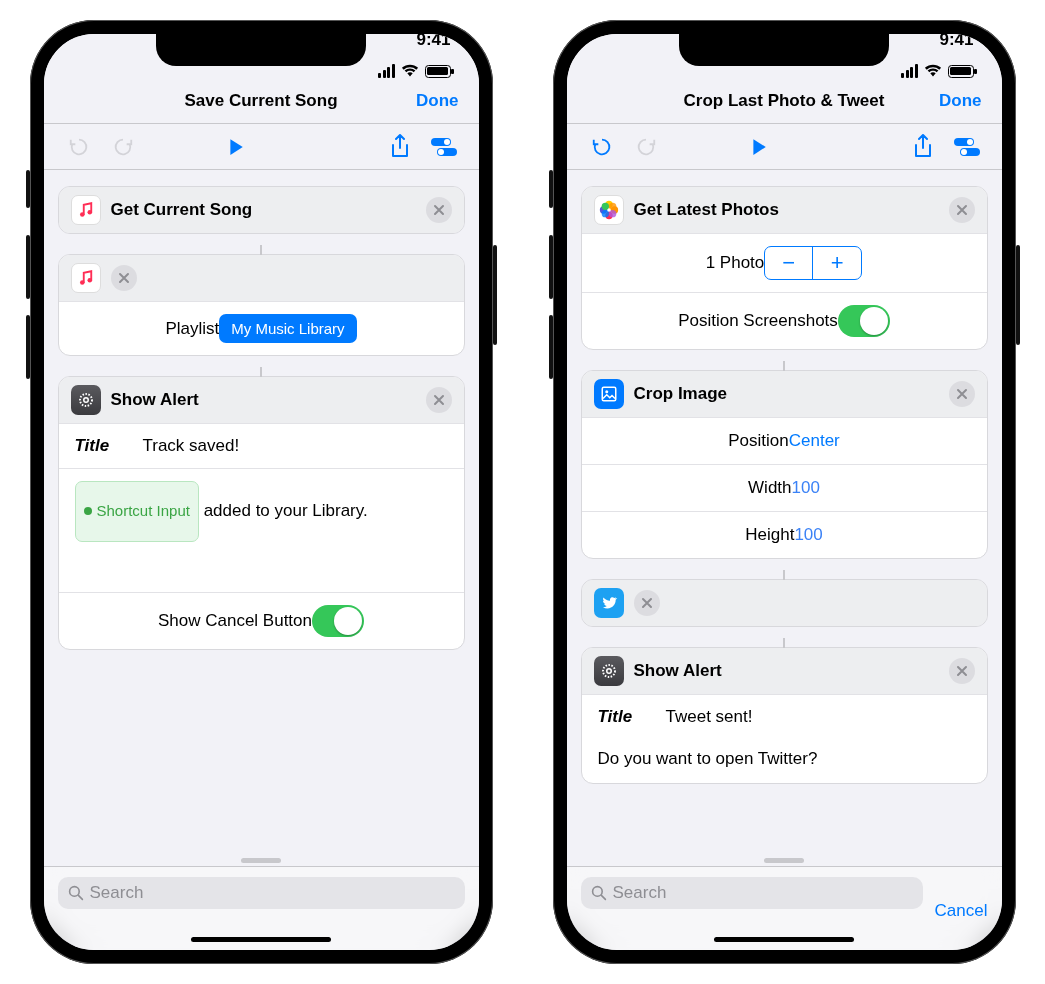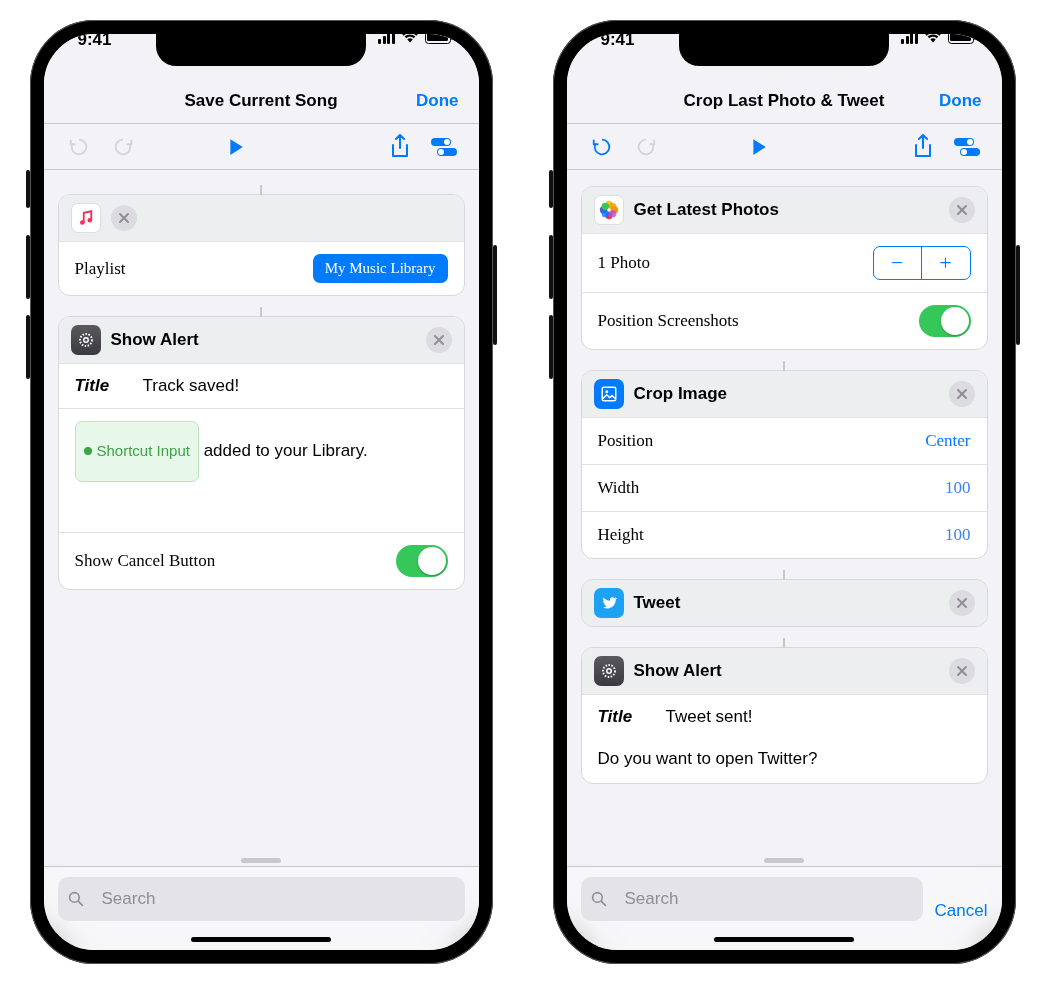--- a/index.html
+++ b/index.html
@@ -38,26 +38,27 @@
     flex-direction: column;
   }
   .notch {
     position:absolute; top:0; left:50%; transform:translateX(-50%);
     width: 210px; height: 32px; background:#000;
     border-bottom-left-radius: 20px; border-bottom-right-radius: 20px;
     z-index: 20;
   }
   .status-bar {
     height: 48px;
-    display:flex; align-items:flex-start; justify-content:space-between;
+    display:flex; align-items:flex-end; justify-content:space-between;
     padding: 0 28px 0 34px;
     font-size: 17px; font-weight: 600;
     background:#f2f2f7;
     position:relative; z-index:10;
     margin-top: -4px;
+    flex-direction: column;
   }
   .status-right { display:flex; align-items:center; gap:6px;}
   .signal { display:inline-flex; align-items:flex-end; gap:1.5px;}
   .signal span { width:3px; background:#000; display:inline-block; border-radius:1px;}
   .wifi-ico { width:18px; height:14px; }
   .batt { width:26px; height:13px; border:1.5px solid #000; border-radius:3.5px; position:relative;}
   .batt:after { content:""; position:absolute; right:-4px; top:3px; width:2.5px; height:5px; background:#000; border-radius:1px;}
   .batt .fill { position:absolute; left:1.5px; top:1.5px; bottom:1.5px; right:1.5px; background:#000; border-radius:1.5px;}
 
   .nav-title {
@@ -111,26 +112,25 @@
     display:flex; align-items:center; justify-content:center;
     font-weight:bold; color:#fff; flex:0 0 auto;
   }
   .ch-title { font-weight:600; font-size:17px; flex:1;}
   .ch-close {
     width:26px; height:26px; border-radius:13px; background:#dcdce0;
     display:flex; align-items:center; justify-content:center;
     color:#8e8e93;
   }
   .row {
-    display:flex; align-items:center; justify-content:space-between;
+    display:flex; align-items:center; justify-content:center;
     padding: 12px 16px;
     border-top: 0.5px solid #e2e2e6;
     font-size:17px;
     min-height:47px;
-    font-family:Liberation Serif, serif;
   }
   .row:first-of-type{ border-top:none;}
   .row .row-label { color:#000; }
   .row .row-value { color:#3b82f6; }
   .row .row-value.blue { color:#007aff; }
   .param-chip {
     background:#007aff; color:#fff; font-size:15px;
     padding:6px 12px; border-radius:7px; font-weight:500;
   }
   .body-area {
@@ -169,27 +169,27 @@
     background:#f7f7f9cc;
     backdrop-filter: blur(10px);
     border-top:0.5px solid #c8c8cc;
     display:flex; align-items:flex-start;
     padding:10px 14px 0;
     gap:12px;
     position:relative;
   }
   .search-field {
     flex:1;
-    height:44px;
+    height:32px;
     background:#e4e4e8;
     border-radius:10px;
     display:flex; align-items:center;
     padding:0 10px;
     color:#8e8e93;
-    gap:18px;
+    gap:6px;
     font-size:17px;
   }
   .cancel-link { color:#007aff; font-size:17px; align-self:center; margin-top:-6px;}
   .home-ind {
     position:absolute; bottom:8px; left:50%; transform:translateX(-50%);
     width:140px; height:5px; background:#000; border-radius:3px;
   }
   .grabber {
     position:absolute; top:-9px; left:50%; transform:translateX(-50%);
     width:40px; height:5px; background:#c8c8cc; border-radius:3px;
@@ -273,20 +273,37 @@
             <rect x="1" y="1" width="20" height="8" rx="4" fill="#007aff"></rect>
             <circle cx="17" cy="5" r="3" fill="#fff"></circle>
             <rect x="7" y="11" width="20" height="8" rx="4" fill="#007aff"></rect>
             <circle cx="11" cy="15" r="3" fill="#fff"></circle>
           </svg>
       </div>
     </div>
 
     <div class="content">
 
+      <div class="card">
+        <div class="card-header">
+          <div class="ch-icon ico-music">
+            <svg width="18" height="18" viewBox="0 0 24 24">
+                <path d="M9 18V5l10-2v12" stroke="#ff2d55" stroke-width="2.5" fill="none" stroke-linecap="round"></path>
+                <circle cx="7" cy="18" r="3" fill="#ff2d55"></circle>
+                <circle cx="17" cy="15" r="3" fill="#ff2d55"></circle>
+              </svg>
+          </div>
+          <span class="ch-title">Get Current Song</span>
+          <div class="ch-close">
+            <svg width="12" height="12" viewBox="0 0 12 12">
+                <path d="M2 2l8 8M10 2l-8 8" stroke="#8e8e93" stroke-width="2" stroke-linecap="round"></path>
+              </svg>
+          </div>
+        </div>
+      </div>
       <div class="conn">
           <span></span>
         </div>
 
       <div class="card">
         <div class="card-header">
           <div class="ch-icon ico-music">
             <svg width="18" height="18" viewBox="0 0 24 24">
                 <path d="M9 18V5l10-2v12" stroke="#ff2d55" stroke-width="2.5" fill="none" stroke-linecap="round"></path>
                 <circle cx="7" cy="18" r="3" fill="#ff2d55"></circle>
@@ -493,21 +510,20 @@
           <span></span>
         </div>
 
       <div class="card">
         <div class="card-header">
           <div class="ch-icon ico-twitter">
             <svg width="18" height="18" viewBox="0 0 24 24">
                 <path d="M22 5.8c-.7.3-1.5.6-2.3.7.8-.5 1.5-1.3 1.8-2.2-.8.5-1.7.8-2.6 1-1.5-1.6-4.1-1.2-5.2.8-.5.9-.6 1.9-.3 2.9C9.7 8.8 6.6 7.1 4.6 4.5c-1 1.8-.5 4 1.2 5.1-.6 0-1.3-.2-1.8-.5 0 1.9 1.3 3.6 3.2 3.9-.6.2-1.2.2-1.8.1.5 1.6 2 2.8 3.7 2.8-1.5 1.2-3.3 1.8-5.2 1.7 1.8 1.1 3.9 1.7 6 1.7 7.2 0 11.3-6.1 11-11.5.8-.5 1.5-1.2 2.1-2z" fill="#fff"></path>
               </svg>
           </div>
-          <span class="ch-title">Tweet</span>
           <div class="ch-close">
             <svg width="12" height="12" viewBox="0 0 12 12">
                 <path d="M2 2l8 8M10 2l-8 8" stroke="#8e8e93" stroke-width="2" stroke-linecap="round"></path>
               </svg>
           </div>
         </div>
       </div>
       <div class="conn">
           <span></span>
         </div>

